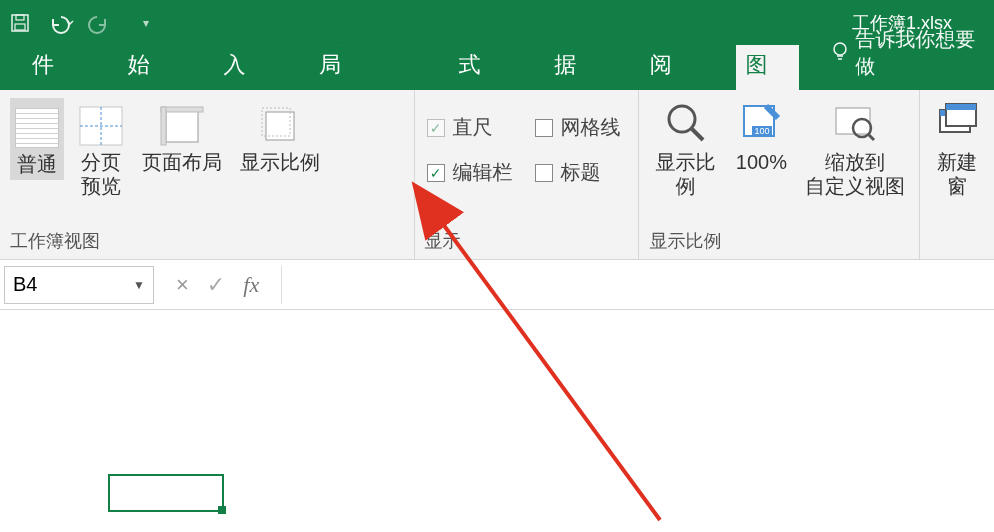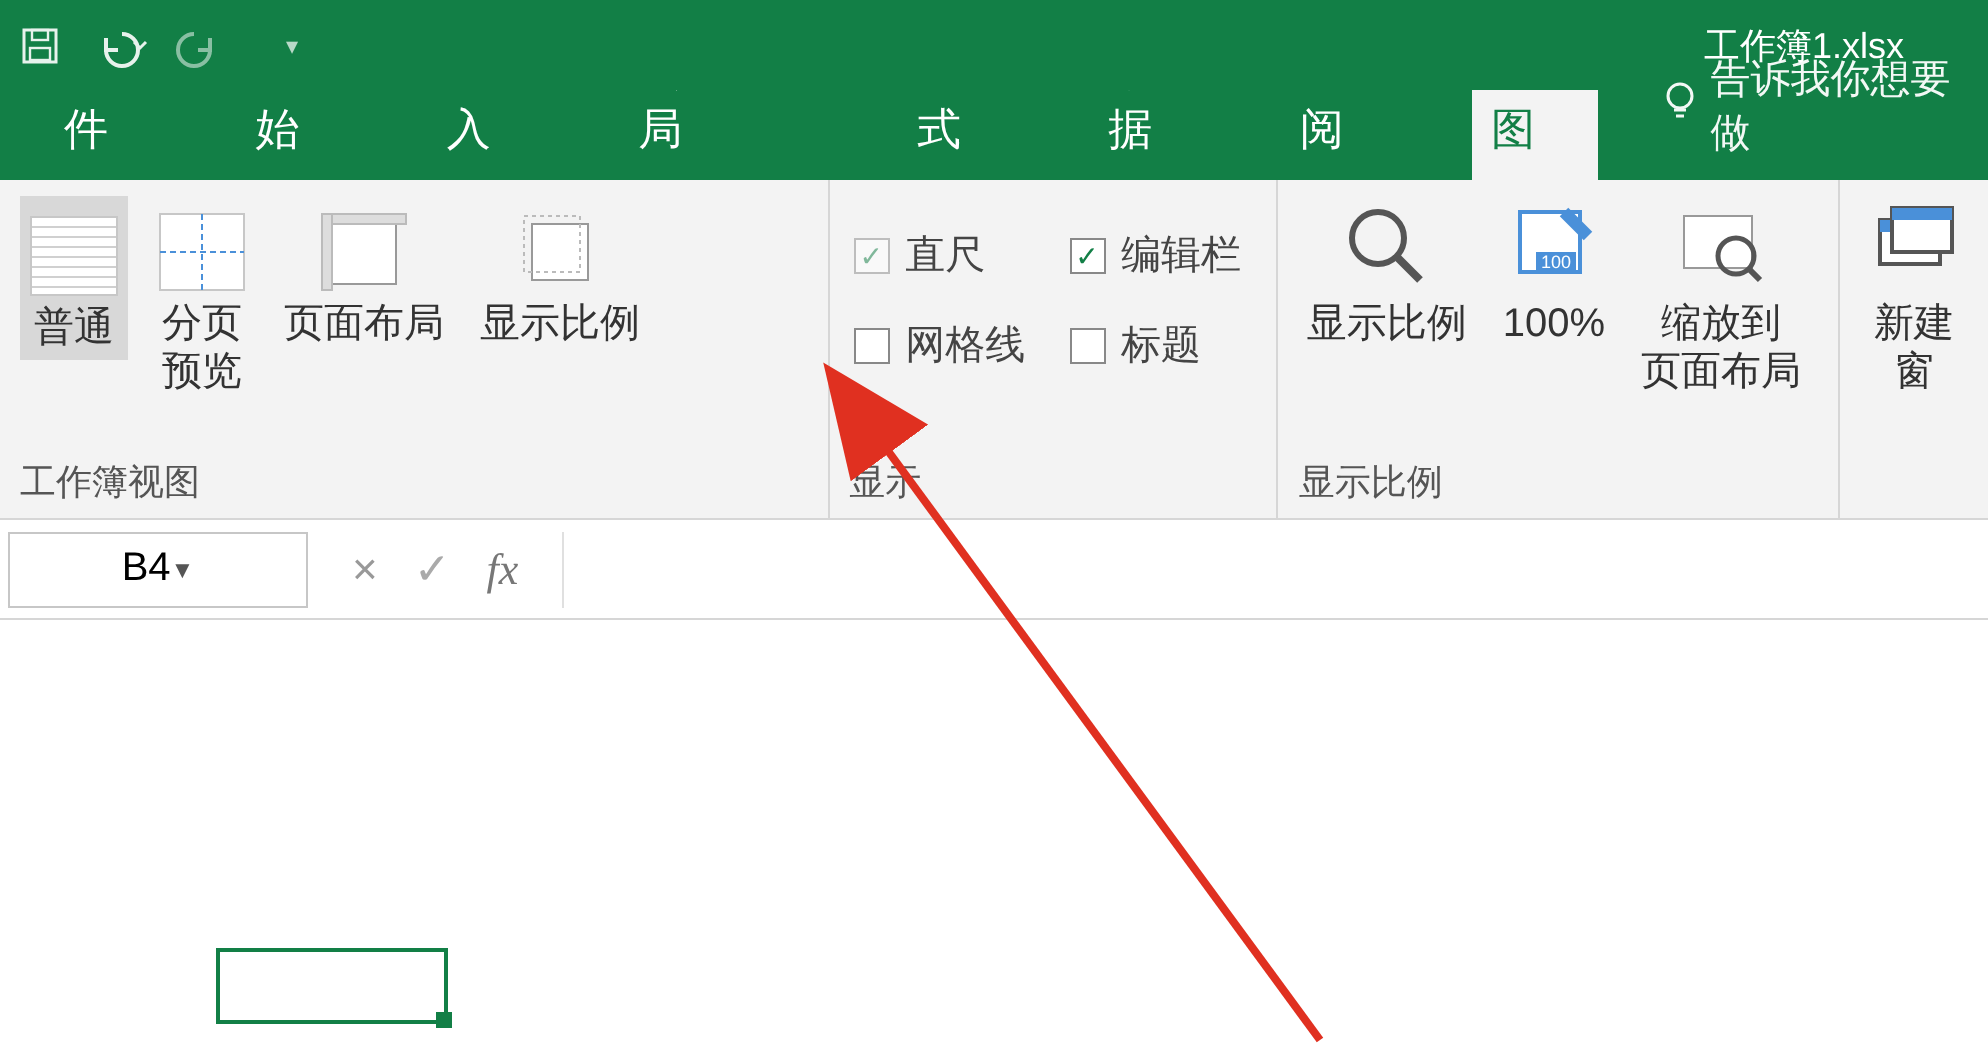--- a/index.html
+++ b/index.html
@@ -32,21 +32,21 @@
   .active-btn { background: #d8d8d8; padding: 4px; }
 
   .checkbox-row { display: flex; align-items: center; gap: 8px; font-size: 20px; color: #444; padding: 6px 2px; }
   .cb { width: 18px; height: 18px; border: 1.5px solid #888; background: #fff; display: inline-flex; align-items: center; justify-content: center; }
   .cb.checked::after { content: "✓"; font-size: 14px; color: #127f46; line-height: 1; }
   .cb.disabled { opacity: .5; }
   .show-grid { display: grid; grid-template-columns: auto auto; gap: 6px 12px; align-content: start; padding-top: 10px; }
 
   
   .fbar-wrap { height: 50px; display: flex; align-items: center; border-bottom: 1px solid #d6d6d6; background: #fff; padding: 6px 4px; gap: 0; }
-  .namebox { width: 150px; height: 38px; border: 1px solid #c7c7c7; display: flex; align-items: center; justify-content: center; padding: 12px 8px; font-size: 20px; background: #fff; }
+  .namebox { width: 150px; height: 38px; border: 1px solid #c7c7c7; display: flex; align-items: center; justify-content: space-between; padding: 12px 8px; font-size: 20px; background: #fff; }
   .namebox .dd { font-size: 12px; color: #555; }
   .fx-btns { display: flex; align-items: center; gap: 18px; padding: 0 22px; color: #999; font-size: 22px; }
   .fx { font-style: italic; font-family: "Times New Roman", serif; color: #777; }
   .fbar { flex: 1; height: 38px; border-left: 1px solid #e0e0e0; }
 
   
   .sheet { position: relative; height: 222px; background: #fff; }
   .sel-cell { position: absolute; left: 108px; top: 164px; width: 116px; height: 38px; border: 2px solid #127f46; }
   .sel-cell::after { content: ""; position: absolute; right: -4px; bottom: -4px; width: 8px; height: 8px; background: #127f46; }
 
@@ -149,26 +149,26 @@
     <div class="group-label">工作簿视图</div>
   </div>
 
   <div class="group" style="width:240px">
     <div class="group-body show-grid">
       <div class="checkbox-row">
         <span class="cb checked disabled"></span>
         <span>直尺</span>
       </div>
       <div class="checkbox-row">
+        <span class="cb"></span>
+        <span>网格线</span>
+      </div>
+      <div class="checkbox-row">
         <span class="cb checked"></span>
         <span>编辑栏</span>
-      </div>
-      <div class="checkbox-row">
-        <span class="cb"></span>
-        <span>网格线</span>
       </div>
       <div class="checkbox-row">
         <span class="cb"></span>
         <span>标题</span>
       </div>
     </div>
     <div class="group-label">显示</div>
   </div>
 
   <div class="group" style="width:300px">
@@ -195,21 +195,21 @@
       </div>
       <div class="big-btn">
         <div class="icon-box">
           <svg width="46" height="46">
               <rect x="4" y="8" width="34" height="26" fill="#fff" stroke="#999"></rect>
               <circle cx="30" cy="28" r="9" fill="none" stroke="#555" stroke-width="2.5"></circle>
               <line x1="36" y1="34" x2="42" y2="40" stroke="#555" stroke-width="3"></line>
             </svg>
         </div>
         <div class="lbl" style="white-space:pre">缩放到
-页面布局</div>
+自定义视图</div>
       </div>
     </div>
     <div class="group-label">显示比例</div>
   </div>
 
   <div class="group" style="flex:1;border-right:none">
     <div class="group-body">
       <div class="big-btn">
         <div class="icon-box">
           <svg width="46" height="46">

